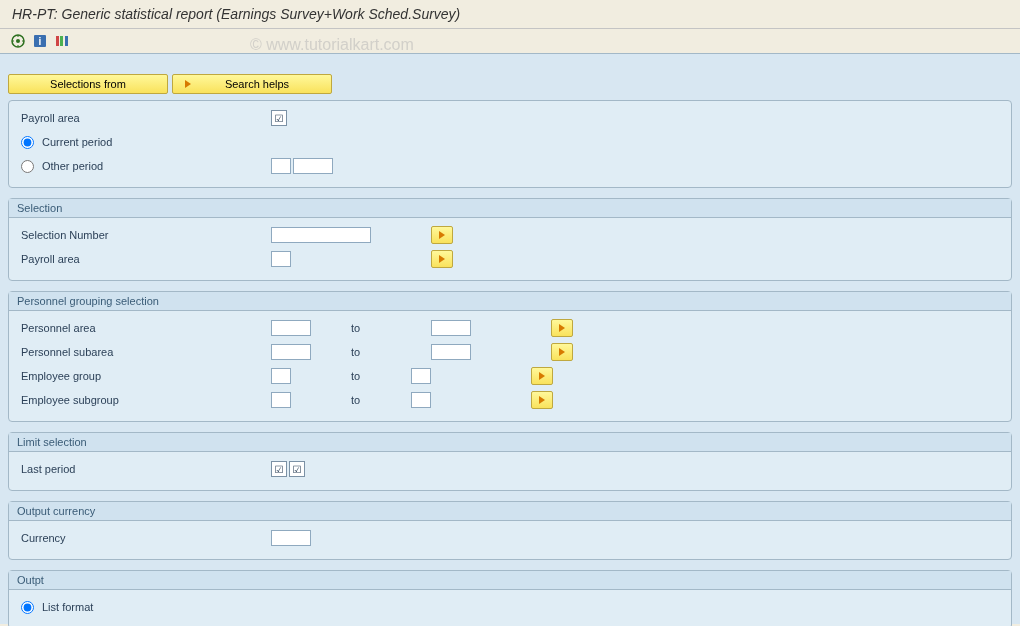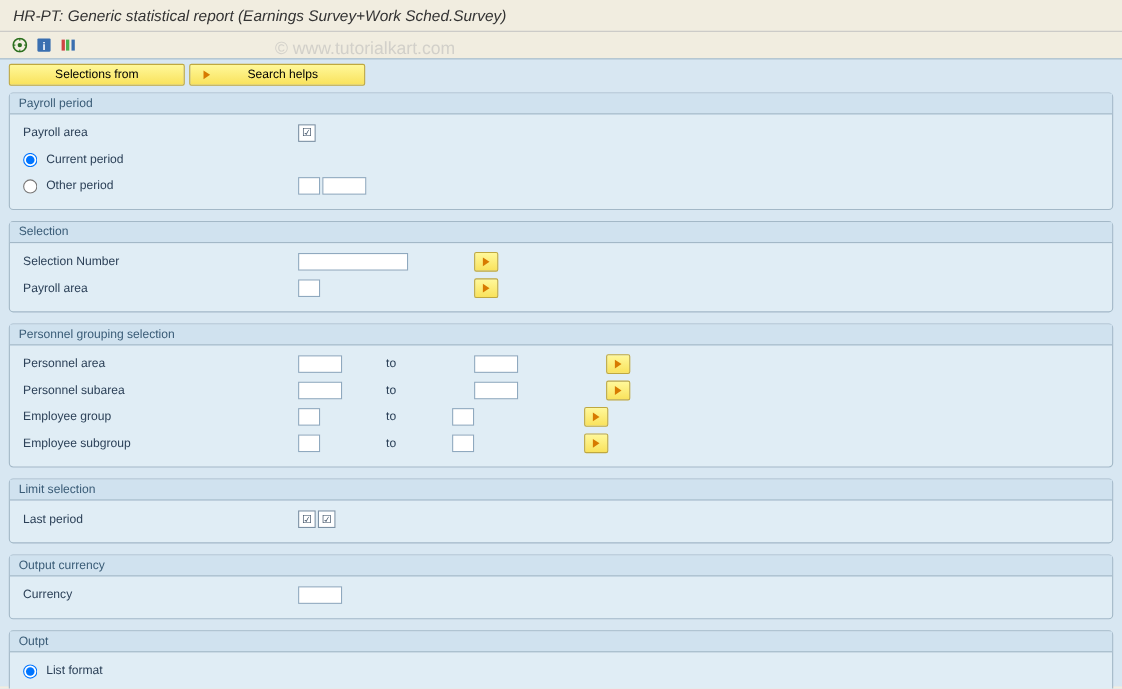--- a/index.html
+++ b/index.html
@@ -39,21 +39,21 @@
     .watermark {
       position: absolute;
       top: 36px;
       left: 250px;
       color: rgba(180,180,180,0.5);
       font-size: 16px;
       pointer-events: none;
     }
     .content {
       background: #d8e7f2;
-      padding: 4px 8px;
+      padding: 20px 8px;
       border-top: 1px solid #a3b8c7;
       height: calc(100% - 55px);
     }
     .button-row {
       display: flex;
       gap: 4px;
       margin-bottom: 6px;
     }
     .sap-btn {
       background: linear-gradient(#fff89a, #f9e25c);
@@ -181,21 +181,20 @@
 
   <div class="button-row">
     <button class="sap-btn" style="width:160px;justify-content:center">Selections from</button>
     <button class="sap-btn" style="width:160px;">
       <span class="arrow-icon"></span>
       <span style="flex:1;text-align:center">Search helps</span>
     </button>
   </div>
 
   <div class="fieldset">
-    <div class="fs-legend">Payroll period</div>
     <div class="fs-body">
       <div class="row">
         <div class="label-col">Payroll area</div>
         <span class="checkbox-icon">☑</span>
       </div>
       <div class="row">
         <div class="label-col">
           <input type="radio" name="period" checked="" style="">
           <span>Current period</span>
         </div>

